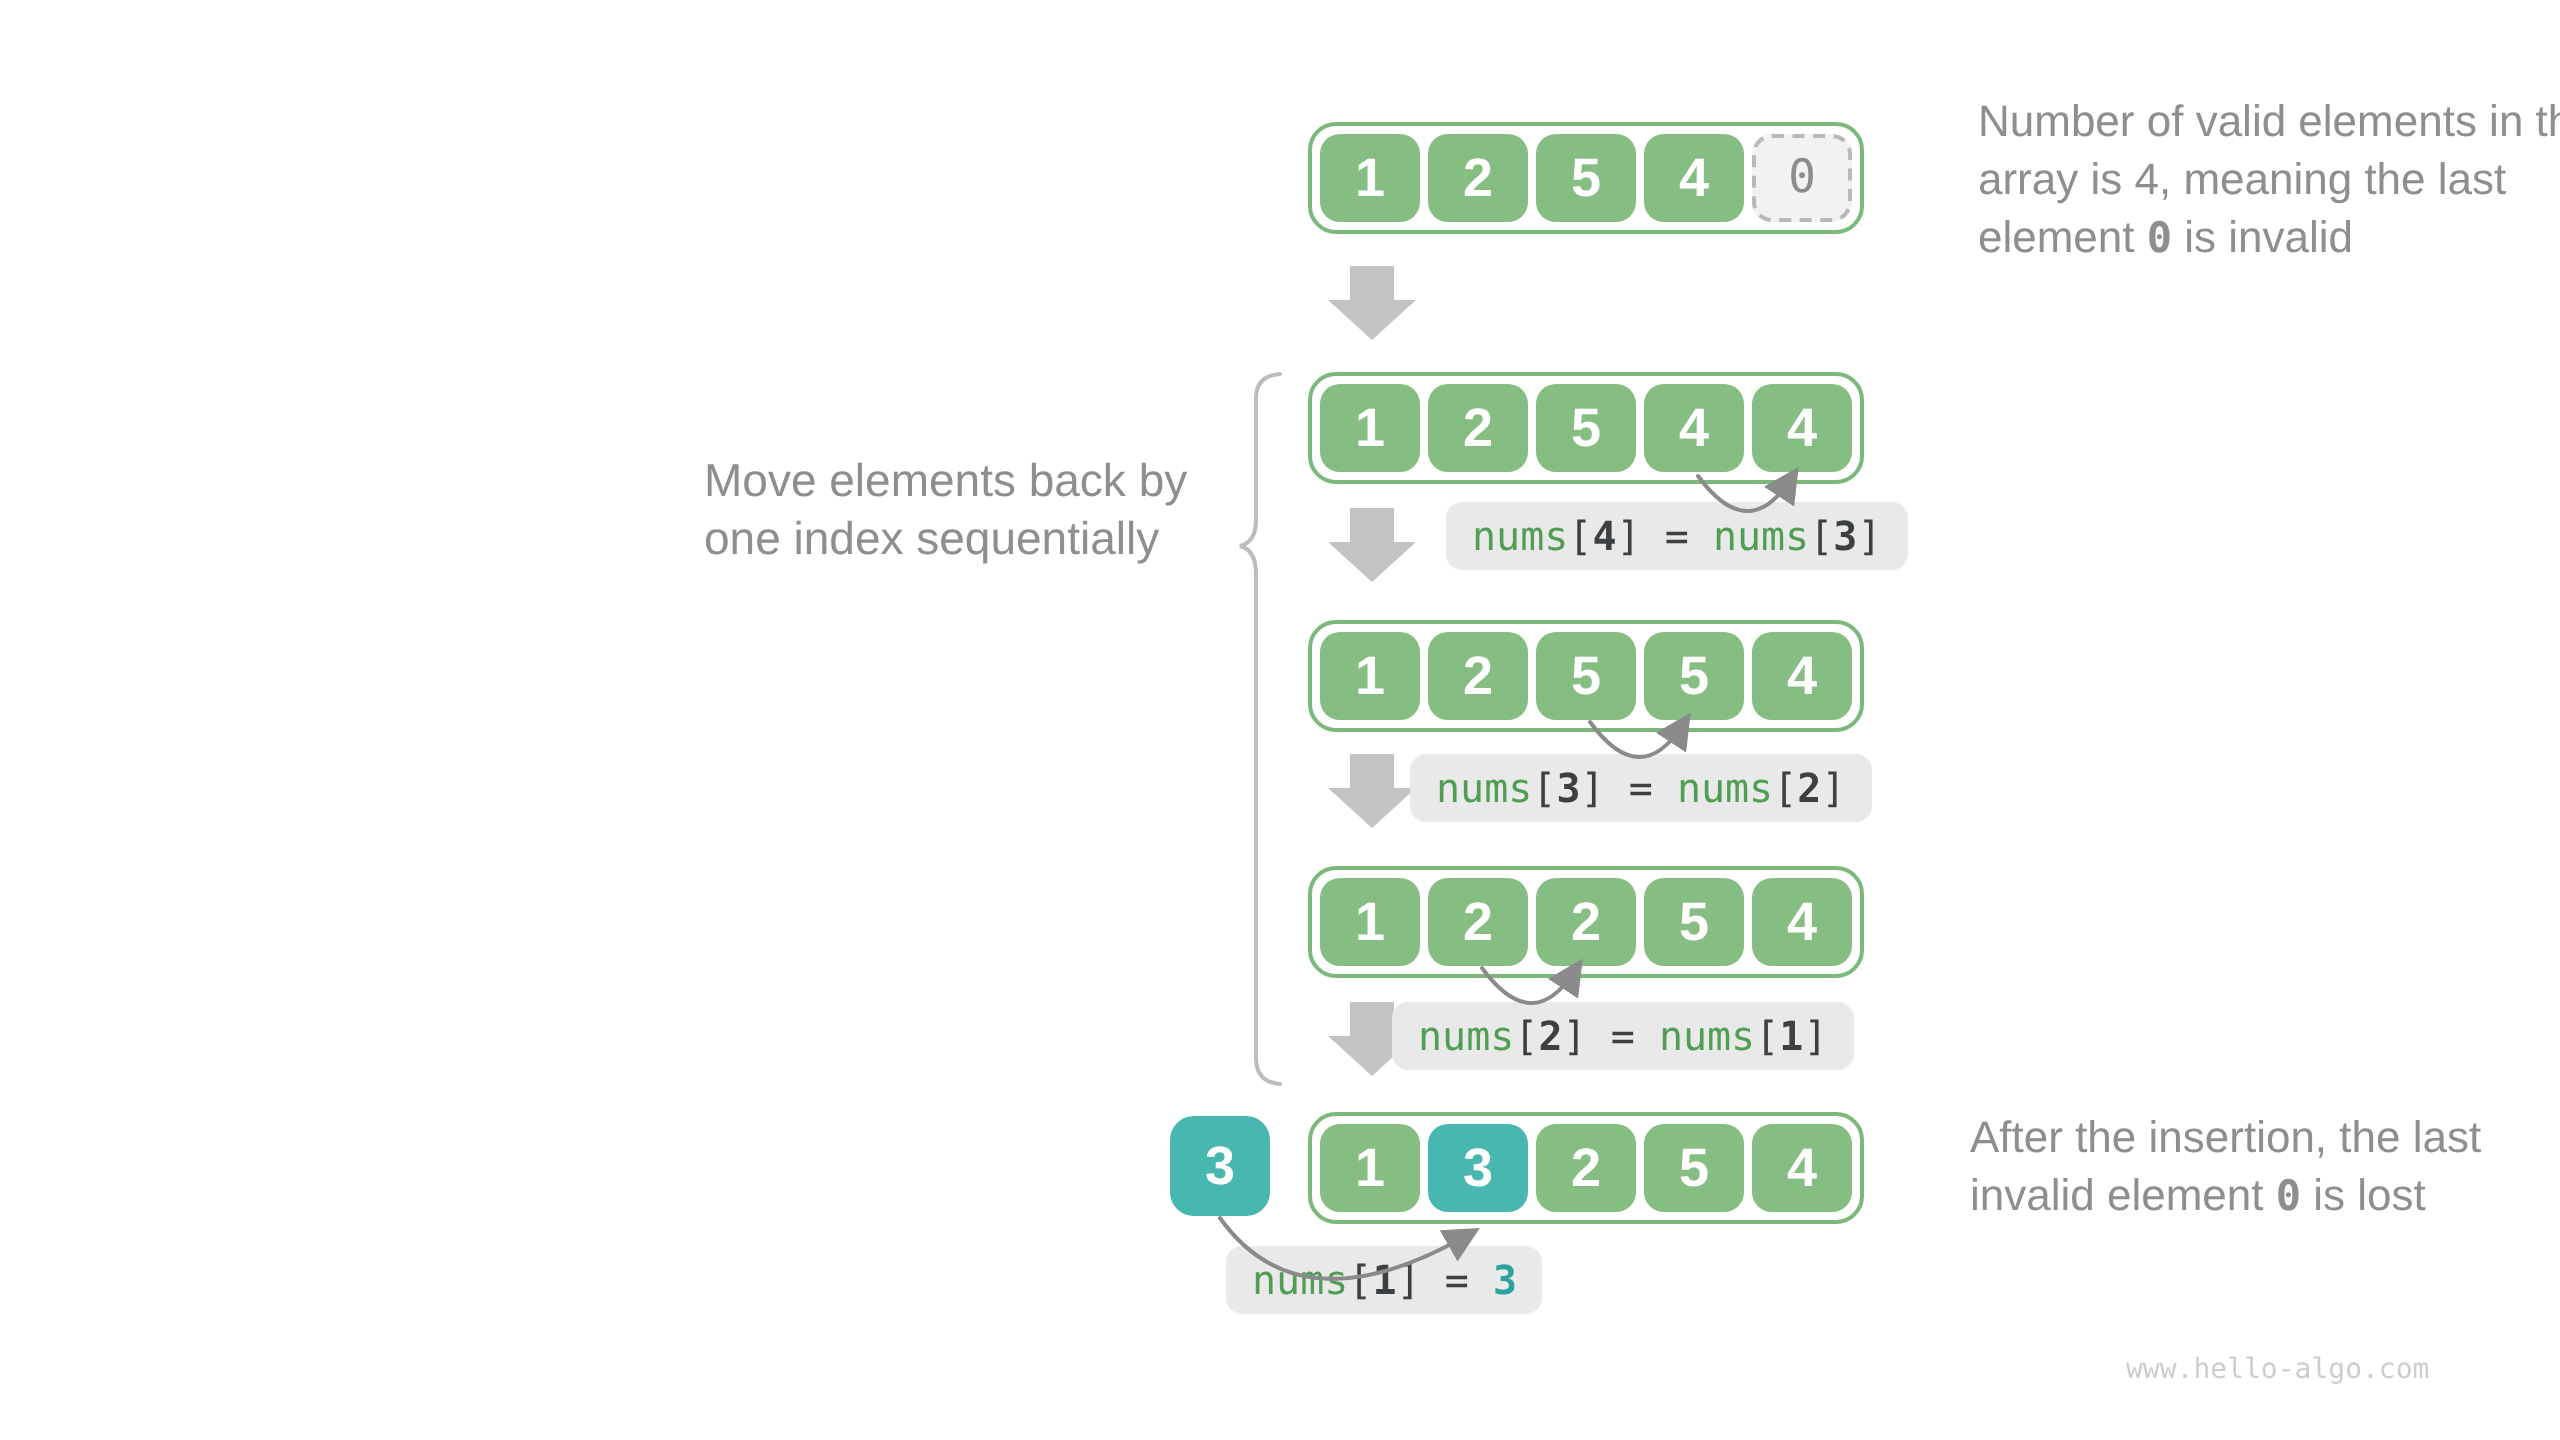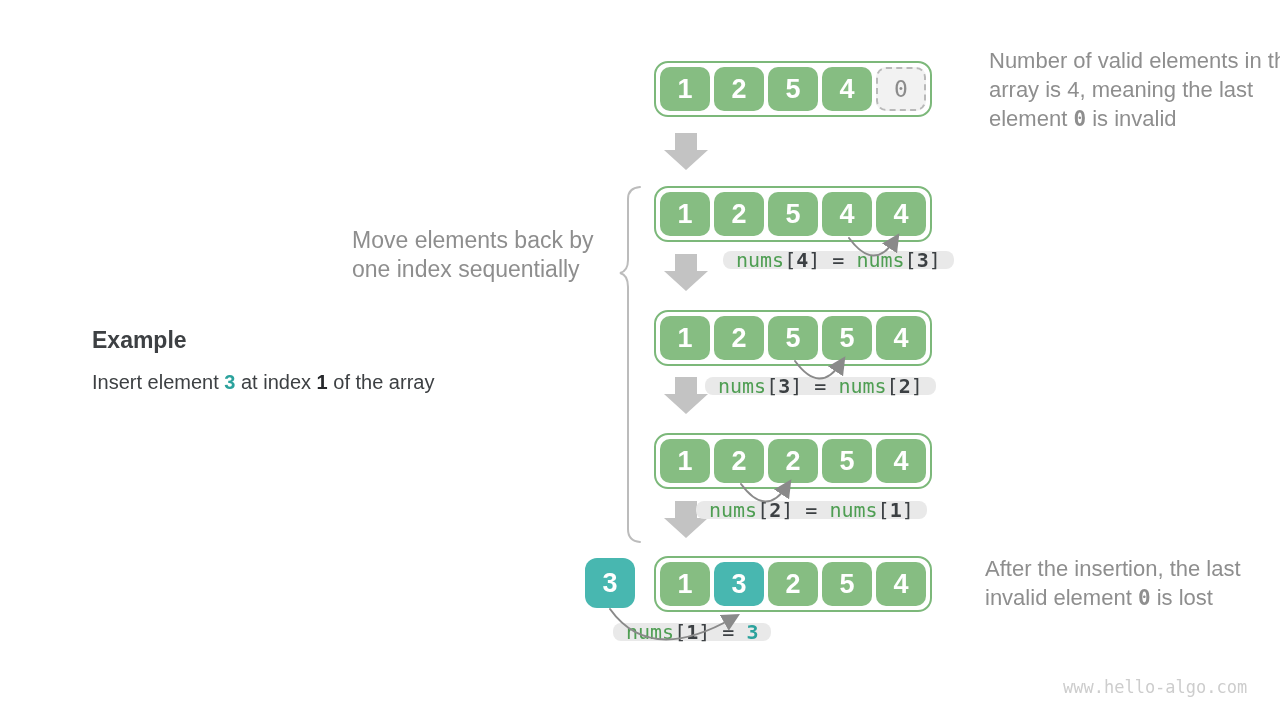--- a/index.html
+++ b/index.html
@@ -16,62 +16,58 @@
         font-size:27px;font-weight:700;color:#fff;}
   .cell.green{background:var(--cell-green);}
   .cell.teal{background:var(--cell-teal);}
   .cell.invalid{background:var(--invalid-bg);border:2px dashed var(--invalid-border);box-sizing:border-box;
         color:var(--invalid-text);font-family:"DejaVu Sans Mono",monospace;font-size:23px;font-weight:500;}
   .free-cell{position:absolute;left:585px;top:558px;width:50px;height:50px;border-radius:12px;
         background:var(--cell-teal);color:#fff;font-size:27px;font-weight:700;
         display:flex;align-items:center;justify-content:center;z-index:1;}
 
   
-  .pill{position:absolute;height:18px;display:flex;align-items:center;padding:0 13px;
+  .pill{position:absolute;height:34px;display:flex;align-items:center;padding:0 13px;
         background:var(--pill-bg);border-radius:8px;z-index:2;white-space:pre;
         font-family:"DejaVu Sans Mono",monospace;font-size:20px;}
   .code-g{color:var(--code-green);}
   .code-d{color:var(--code-dark);}
   .code-b{color:var(--code-dark);font-weight:700;}
   .code-t{color:var(--teal-accent);font-weight:700;}
 
   
   .note{position:absolute;width:312px;font-size:22px;line-height:29px;color:var(--gray-text);z-index:1;}
   .mono-num{font-family:"DejaVu Sans Mono",monospace;font-weight:700;font-size:21px;}
   .move-note{position:absolute;left:352px;top:226px;width:264px;font-size:23px;line-height:29px;
         color:var(--gray-text);z-index:1;}
   .example{position:absolute;left:92px;top:327px;z-index:1;}
   .example-title{font-size:23px;font-weight:700;color:var(--dark-text);}
   .example-desc{margin-top:17px;font-size:20px;color:var(--dark-text);}
   .teal-b{color:var(--teal-accent);font-weight:700;}
   .dark-b{font-weight:700;color:#26282b;}
   .watermark{position:absolute;left:1063px;top:677px;font-family:"DejaVu Sans Mono",monospace;
-        font-size:17px;color:var(--watermark-gray);z-index:1;}
+        font-size:14px;color:var(--watermark-gray);z-index:1;}
 
   
   .big-arrow{fill:var(--big-arrow);}
   .arc{stroke:var(--line-gray);stroke-width:2;fill:none;stroke-linecap:round;}
   .brace{stroke:var(--brace-gray);stroke-width:2;fill:none;stroke-linecap:round;}
 </style>
 </head>
 <body>
 
 <div class="canvas">
 
   <svg id="underlay" class="layer" width="1280" height="720">
     <polygon class="big-arrow" points="675,133 697,133 697,150 708,150 686,170 664,150 675,150"></polygon>
     <polygon class="big-arrow" points="675,254 697,254 697,271 708,271 686,291 664,271 675,271"></polygon>
     <polygon class="big-arrow" points="675,377 697,377 697,394 708,394 686,414 664,394 675,394"></polygon>
     <polygon class="big-arrow" points="675,501 697,501 697,518 708,518 686,538 664,518 675,518"></polygon>
   </svg>
 
-  <div class="example">
-    <div class="example-title">Example</div>
-    <div class="example-desc"><span>Insert element </span><span class="teal-b">3</span><span> at index </span><span class="dark-b">1</span><span> of the array</span></div>
-  </div>
 
   <div class="move-note">Move elements back by one index sequentially</div>
 
   <div class="note" style="left:953px;top:46px;margin-left:36px;"><span>Number of valid elements in the array is 4, meaning the last element </span><span class="mono-num">0</span><span> is invalid</span></div>
 
   <div class="note" style="left:953px;top:554px;margin-left:32px;"><span>After the insertion, the last invalid element </span><span class="mono-num">0</span><span> is lost</span></div>
 
   <div class="array-box" style="top:61px;">
       <div class="cell green">1</div>
       <div class="cell green">2</div>

